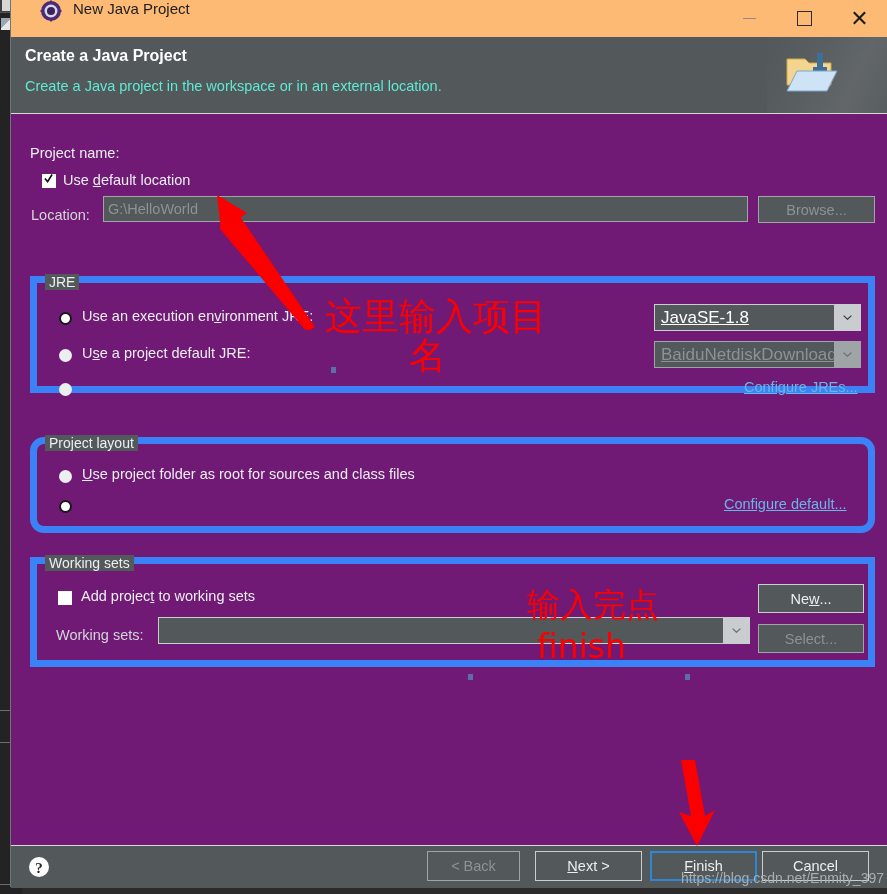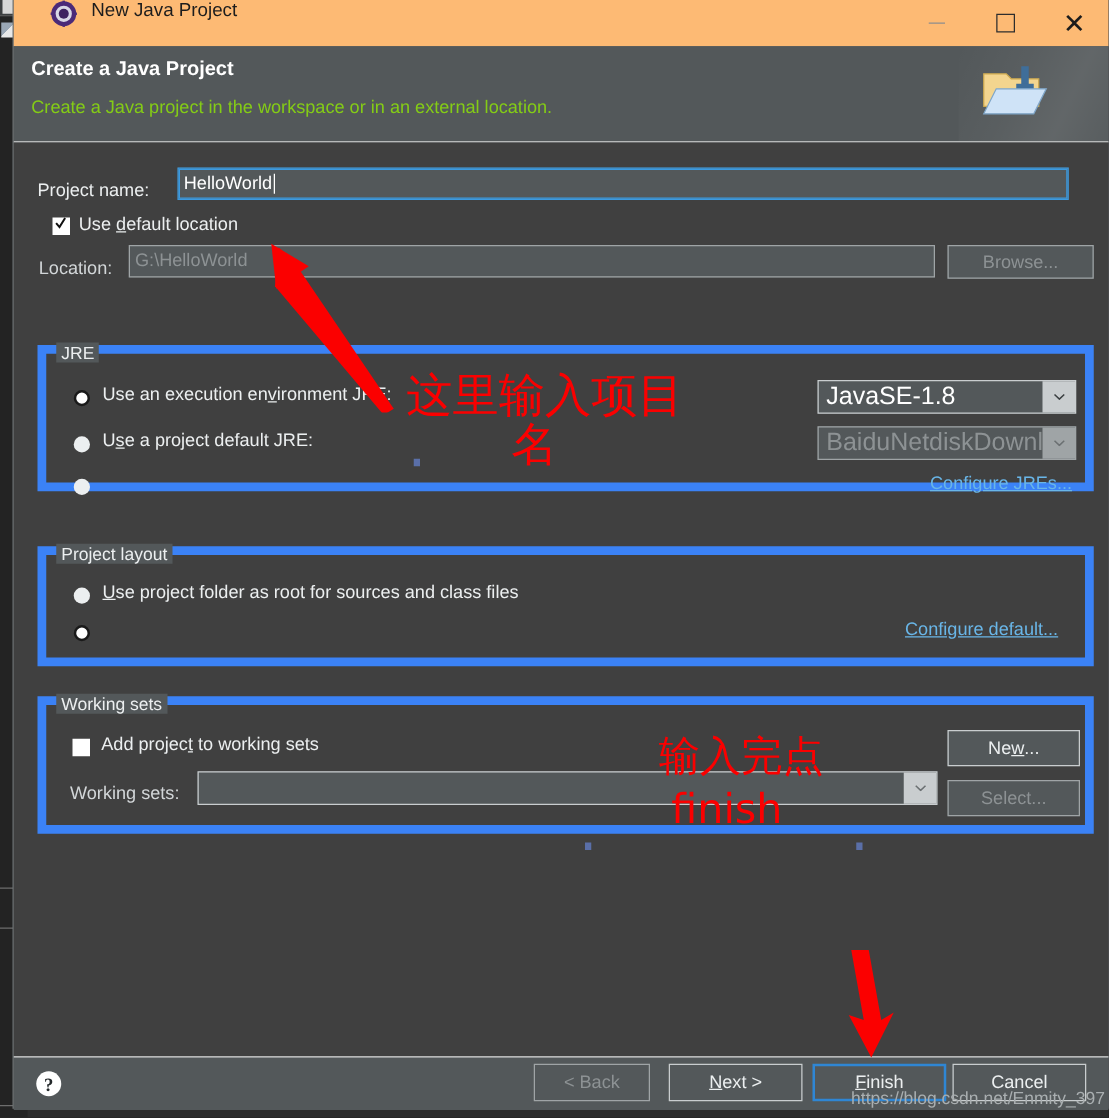--- a/index.html
+++ b/index.html
@@ -130,39 +130,39 @@
     position: absolute;
     left: 14px; top: 10px;
     font-size: 16px;
     font-weight: bold;
     color: #ffffff;
   }
   .header-sub {
     position: absolute;
     left: 14px; top: 41px;
     font-size: 14.5px;
-    color: #84cc16;
+    color: #5eead4;
   }
   .header-banner {
     position: absolute;
     right: 0; top: 0;
     width: 120px; height: 76px;
     background: linear-gradient(115deg, rgba(255,255,255,0.00) 0%, rgba(255,255,255,0.04) 40%, rgba(255,255,255,0.085) 70%, rgba(255,255,255,0.03) 100%);
   }
   .banner-folder {
     position: absolute;
     left: 18px; top: 14px;
     width: 54px; height: 42px;
   }
 
   
   .body {
     position: relative;
     height: 731px;
-    background: #404040;
+    background: #701a75;
   }
 
   .row-label {
     position: absolute;
     font-size: 14.5px;
     color: #eceff0;
     white-space: nowrap;
   }
   .row-label.dim { color: #d2d6d8; }
 
@@ -251,24 +251,25 @@
     position: absolute;
     box-sizing: border-box;
     border: 1px solid #c9cdcf;
     background: #53585a;
     display: flex;
     align-items: center;
   }
   .combo .cval {
     flex: 1;
     padding-left: 6px;
-    font-size: 20px;
+    font-size: 17px;
     color: #ffffff;
     white-space: nowrap;
     overflow: hidden;
+    text-decoration: underline;
   }
   .combo .arrowbox {
     width: 26px;
     align-self: stretch;
     background: #c9cdcf;
     display: flex;
     align-items: center;
     justify-content: center;
   }
   .combo.disabled { border-color: #9fa4a6; }
@@ -399,24 +400,20 @@
             <rect x="28" y="16" width="14" height="6" fill="#3f6e99"></rect>
             <path d="M12 20 L52 20 L42 40 L2 40 Z" fill="#cfe3f7" stroke="#7fa6c9" stroke-width="1"></path>
           </svg>
         </div>
       </div>
     </div>
 
     <div class="body">
 
       <div class="row-label" style="left:19px; top:31px;">Project name:</div>
-      <div class="textfield focused" style="left:131px; top:20px; width:713px; height:26px;">
-        <span class="val">HelloWorld</span>
-          <span class="caret"></span>
-      </div>
 
       <div class="checkbox" style="left:31px; top:60px;">
         <svg class="tick" viewBox="0 0 10 12">
           <path d="M1 6 L4 9.5 L9 1.5" stroke="#111" stroke-width="1.8" fill="none"></path>
         </svg>
       </div>
       <div class="row-label" style="left:52px; top:58px;">
         <span>Use </span><span class="u">d</span><span>efault location</span>
       </div>
 
@@ -457,21 +454,21 @@
           <div class="arrowbox">
             <svg class="chev" viewBox="0 0 9 5">
                 <path d="M0.6 0.6 L4.5 4.3 L8.4 0.6" stroke="#6b7072" stroke-width="1.2" fill="none"></path>
               </svg>
           </div>
         </div>
 
         <div class="link" style="left:707px; top:96px;">Configure JREs...</div>
       </div>
 
-      <div class="group" style="left:19px; top:323px; width:845px; height:96px;">
+      <div class="group" style="left:19px; top:323px; width:845px; height:96px;border-radius:14px;">
         <div class="legend">Project layout</div>
 
         <div class="radio" style="left:22px; top:26px;"></div>
         <div class="row-label" style="left:45px; top:22px;">
           <span class="u">U</span><span>se project folder as root for sources and class files</span>
         </div>
 
         <div class="radio checked" style="left:22px; top:56px;"></div>
 
         <div class="link" style="left:687px; top:52px;">Configure default...</div>

